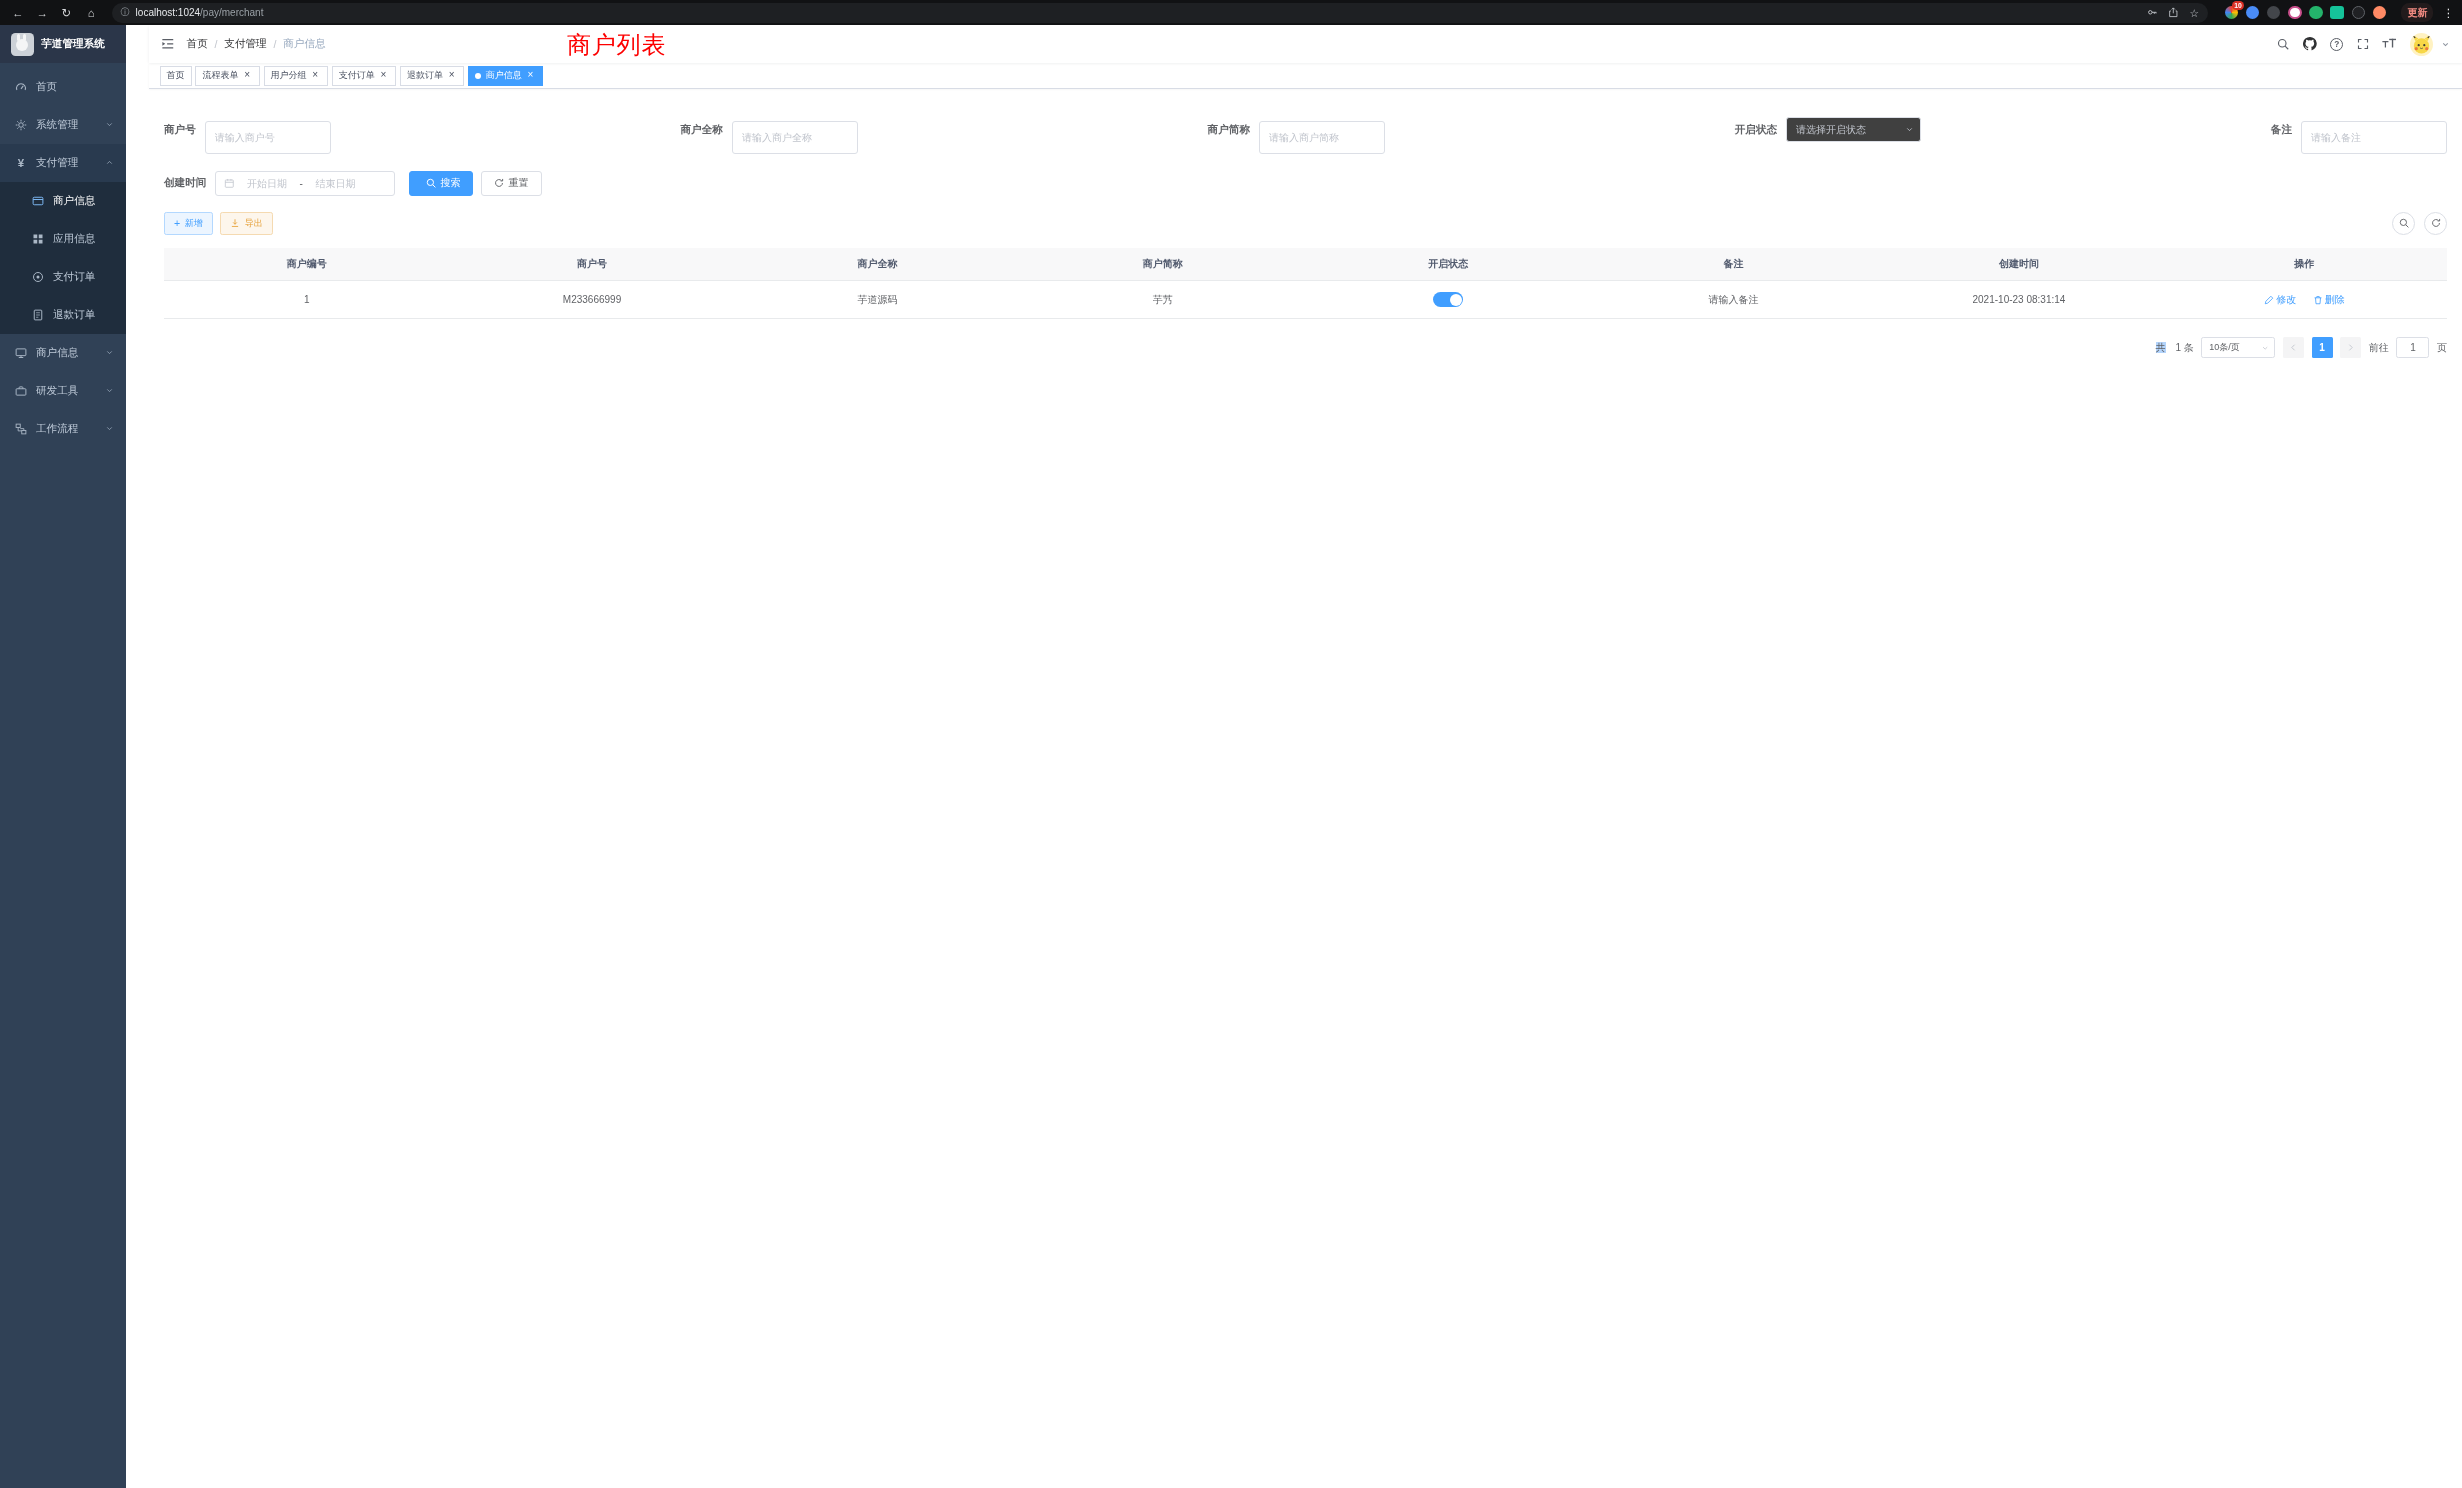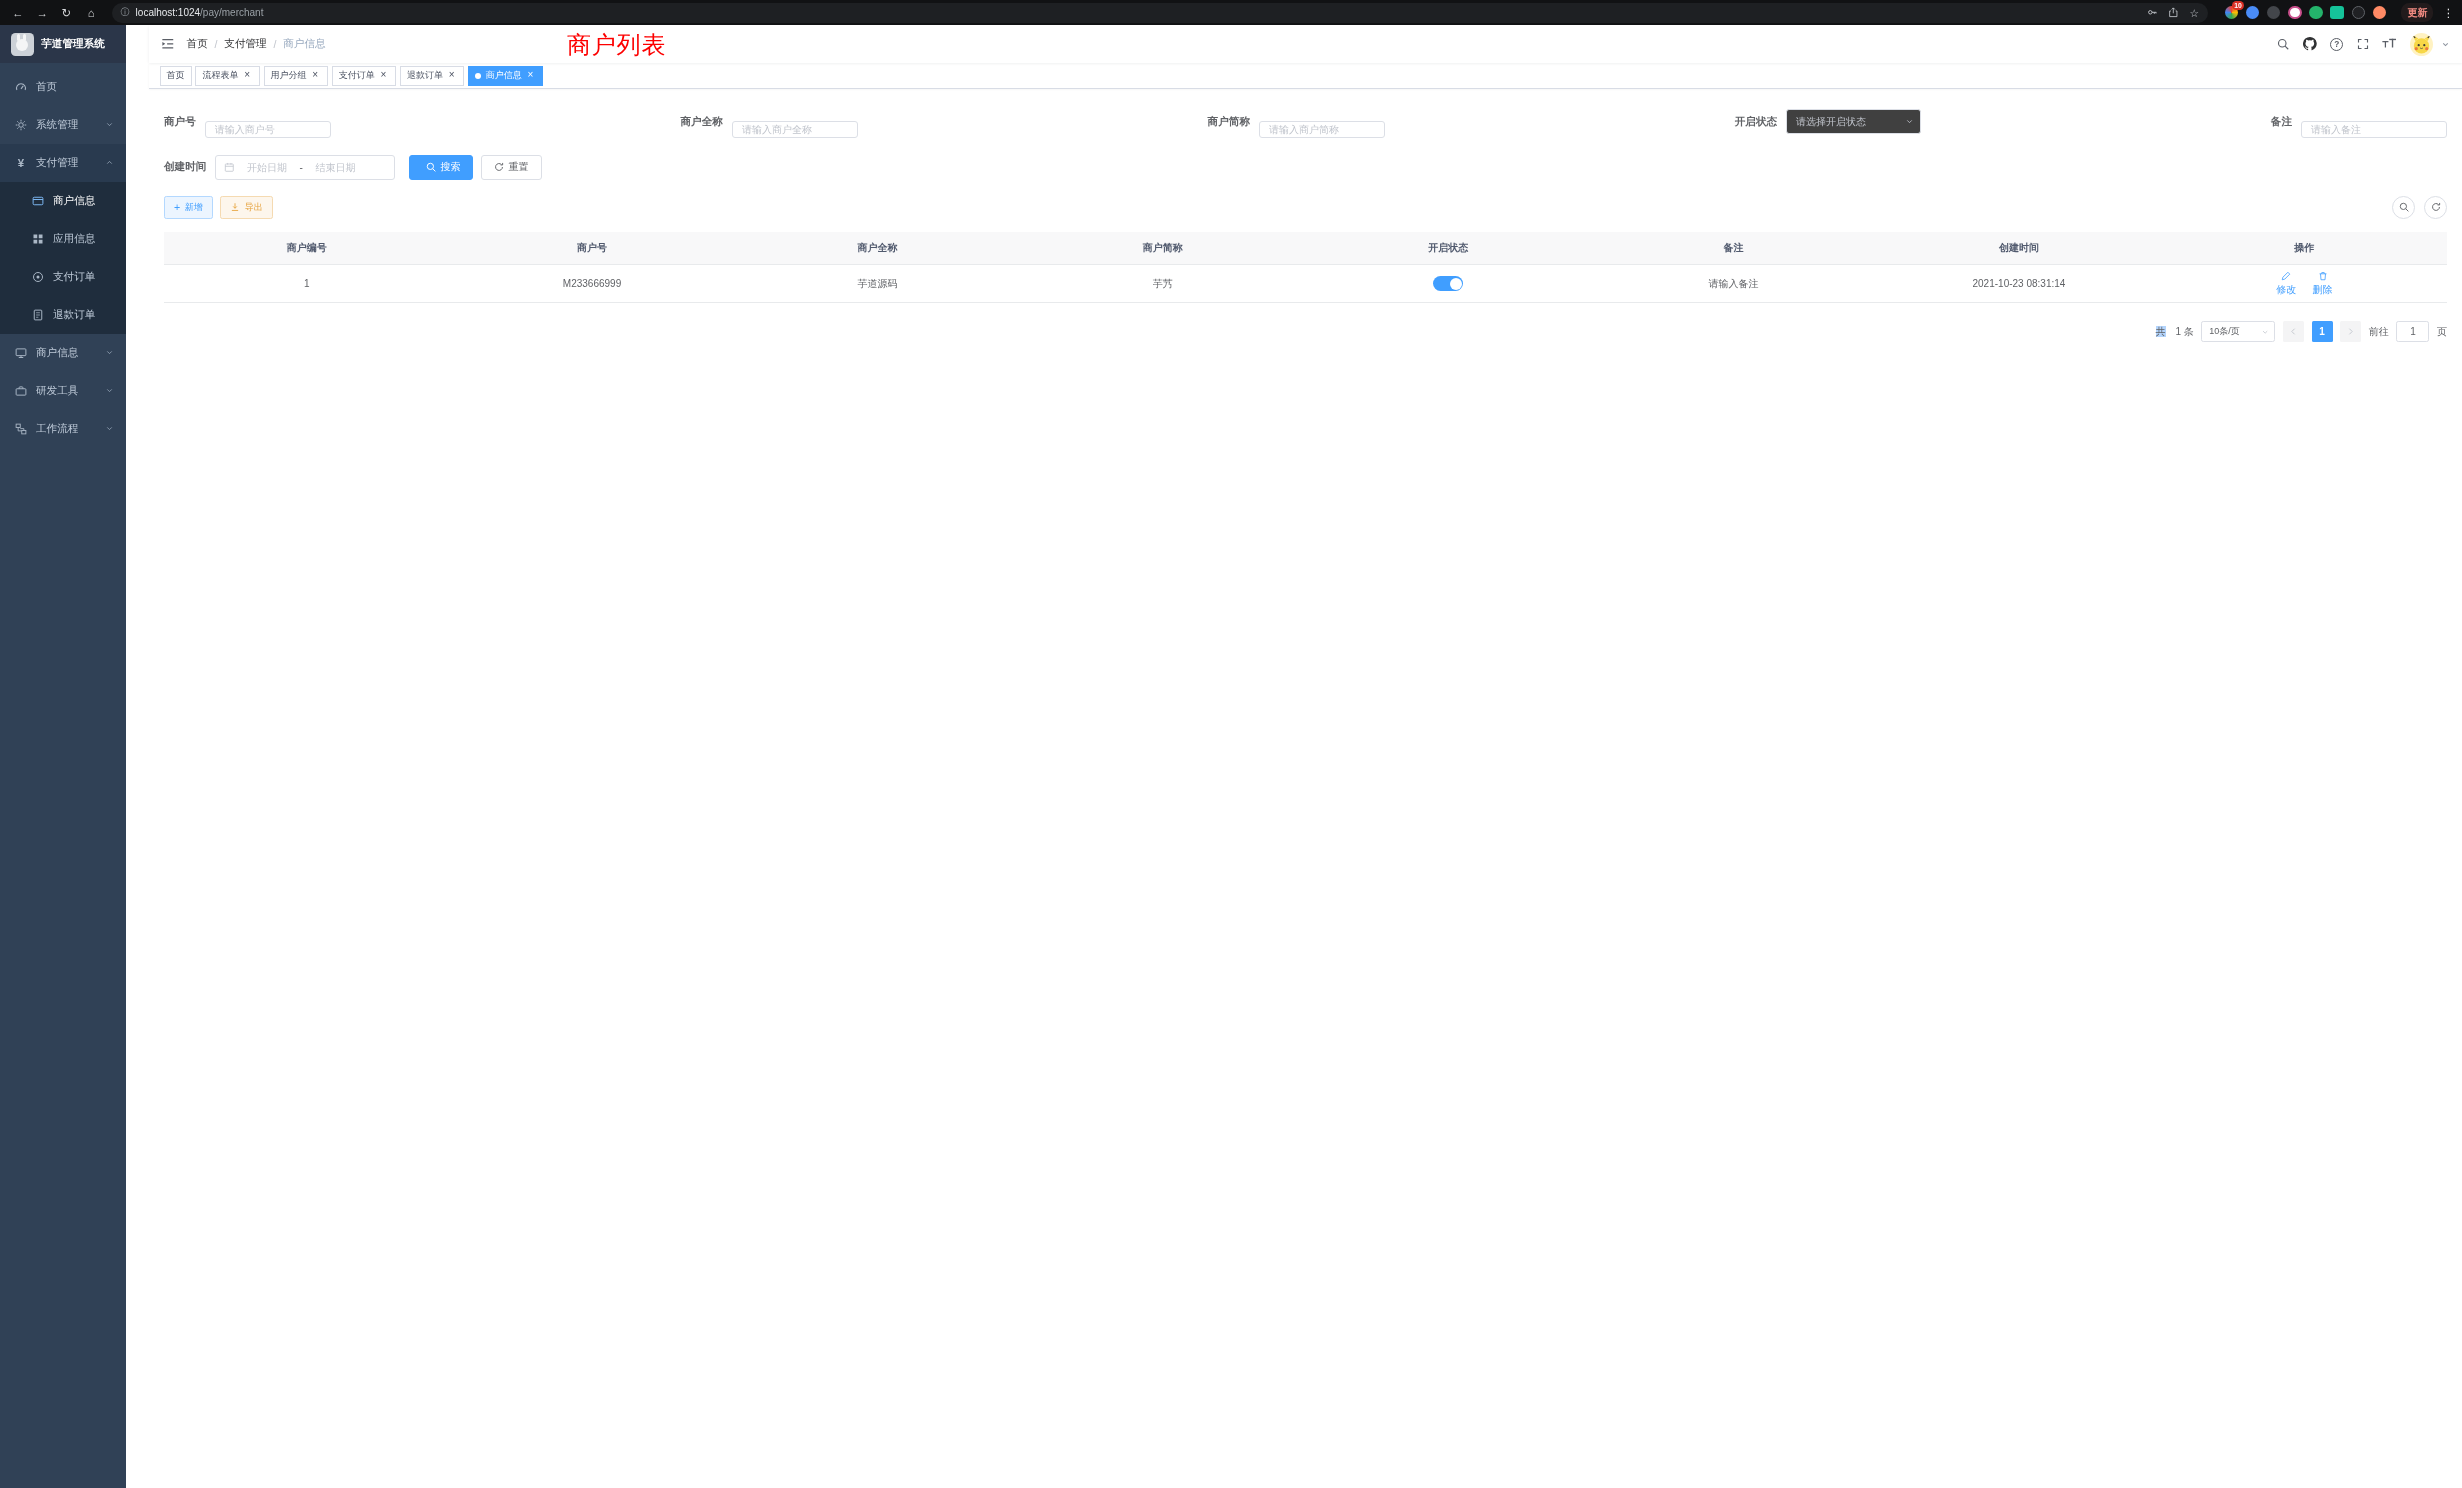--- a/index.html
+++ b/index.html
@@ -81,21 +81,21 @@
             border-radius:50%; }
   .tag.active { background:#409eff; color:#fff; border-color:#409eff; }
   .tag .dot { width:6px; height:6px; background:#fff; border-radius:50%; margin-right:1.5px; }
 
   
   .content { padding:16px 15px 0; }
   .filter-row { display:flex; align-items:center; }
   .filter-row.r1 { justify-content:space-between; }
   .f-item { display:flex; align-items:center; }
   .f-label { font-size:10.6px; color:#606266; font-weight:700; margin-right:9px; white-space:nowrap; }
-  .inp { height:17px; border:0.8px solid #dcdfe6; border-radius:3px; padding:0 9px; font-size:10px;
+  .inp { height:33px; border:0.8px solid #dcdfe6; border-radius:3px; padding:0 9px; font-size:10px;
          color:#606266; width:126px; background:#fff; outline:none;margin-top:16px; }
   .inp::placeholder { color:#c0c4cc; }
   .inp.wide { width:146px; }
   .sel { height:25px; border:0.8px solid #dcdfe6; border-radius:3px; padding:0 6px 0 9px;
          display:flex; align-items:center; width:135px; font-size:10px; background:#404040; cursor:pointer; }
   .sel .ph { color:#c0c4cc; }
   .sel .caret { margin-left:auto; color:#c0c4cc; width:9px; height:9px; }
   .date-range { height:25px; border:0.8px solid #dcdfe6; border-radius:3px; display:flex;
                 align-items:center; padding:0 7.6px; gap:4.5px; width:180px; color:#c0c4cc; background:#fff; }
   .date-range .cal { color:#c0c4cc; width:10.6px; height:10.6px; }
@@ -125,21 +125,21 @@
   table.grid { width:100%; border-collapse:collapse; margin-top:13px; table-layout:fixed; }
   .grid th { background:#f8f8f9; color:#515a6e; font-size:10px; font-weight:700; height:33px;
              border-bottom:0.8px solid #e8eaec; text-align:center; }
   .grid td { height:38px; text-align:center; font-size:10px; color:#606266;
              border-bottom:0.8px solid #e8eaec; }
   .switch { width:30px; height:15px; background:#409eff; border-radius:7.6px; display:inline-block;
             position:relative; cursor:pointer; vertical-align:middle; }
   .switch::after { content:''; position:absolute; right:1.5px; top:1.5px; width:12px; height:12px;
                    background:#fff; border-radius:50%; }
   .op-link { color:#409eff; font-size:10px; display:inline-flex; align-items:center; gap:2.3px;
-             margin:0 6.8px; cursor:pointer;flex-direction:column; }
+             margin:0 6.8px; cursor:pointer; }
   .op-link .svgi { width:10px; height:10px; }
 
   
   .pager { display:flex; align-items:center; justify-content:flex-end; margin-top:18px; gap:7.6px;
            font-size:10px; color:#606266; }
   .total .hl { background:#b3d4fc; }
   .total .rest { margin-left:10px; }
   .psize { width:74px; height:21px; border:0.8px solid #dcdfe6; border-radius:2.3px; display:flex;
            align-items:center; padding:0 5.3px 0 6.8px; font-size:9px; color:#606266; cursor:pointer;
            background:#fff; }

